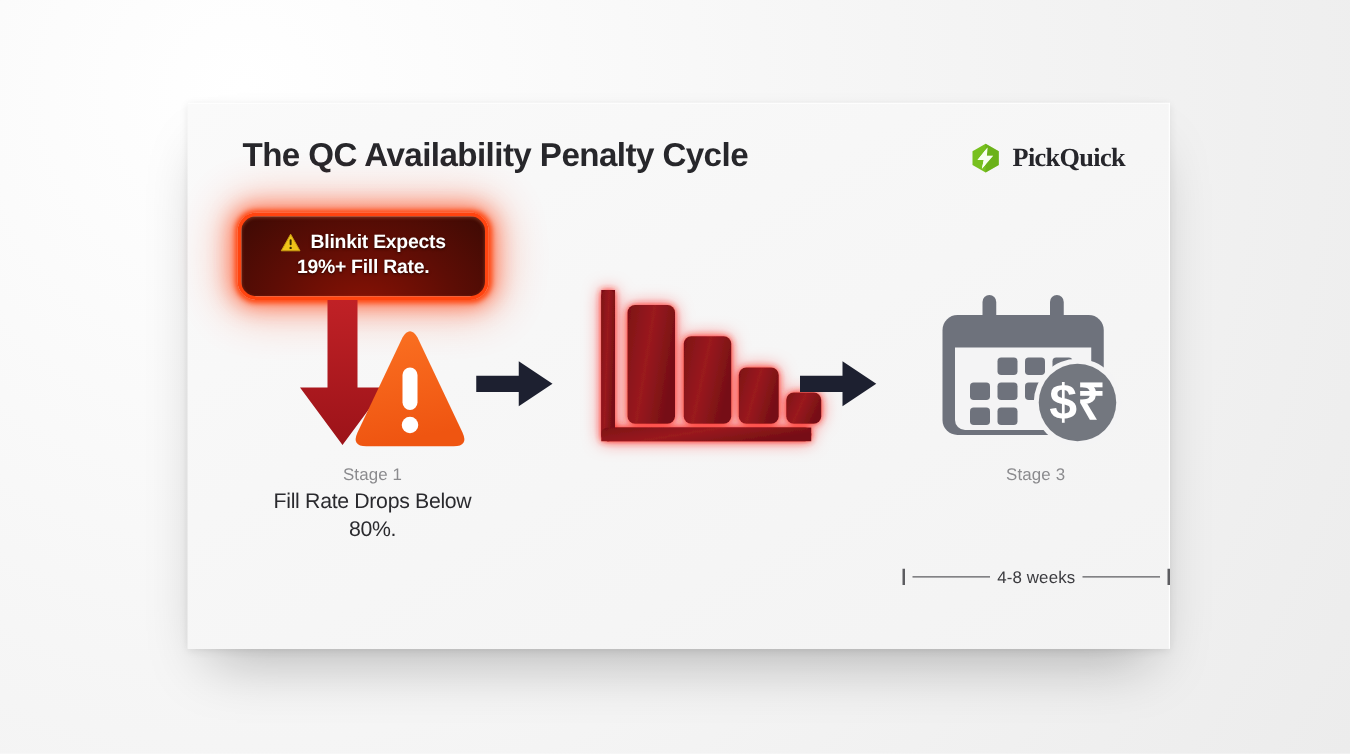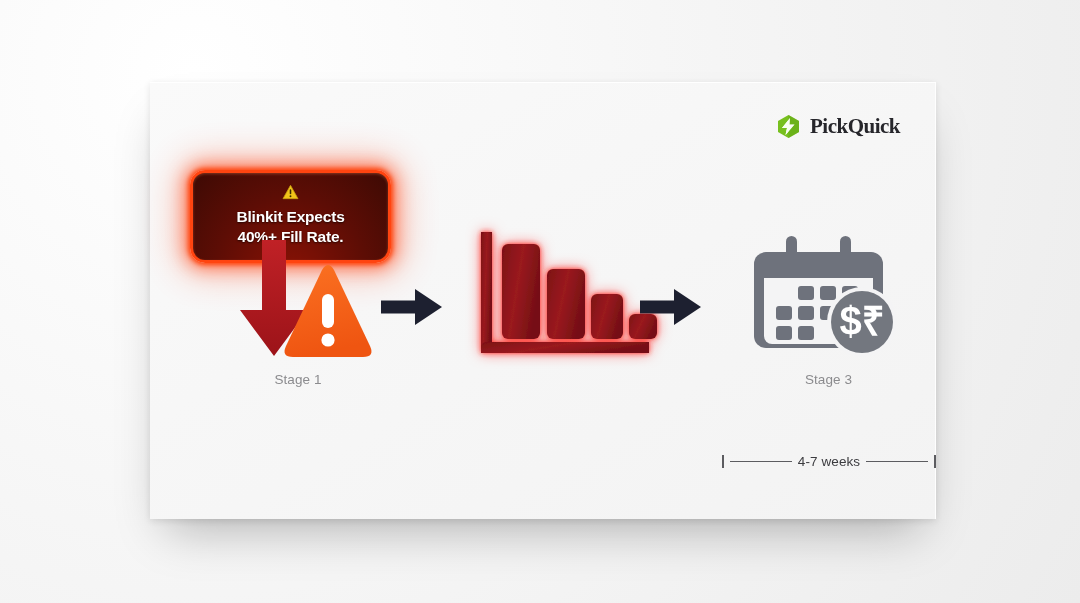--- a/index.html
+++ b/index.html
@@ -92,21 +92,20 @@
     line-height: 1.32;
     letter-spacing: -0.2px;
     text-shadow: 0 1px 2px rgba(0,0,0,0.65);
     white-space: nowrap;
   }
   #alert-badge .badge-line.first {
     display: flex;
     align-items: center;
     justify-content: center;
     gap: 7px;
-    flex-direction: column;
   }
 
   
   #stages {
     position: absolute;
     left: 0;
     top: 148px;
     width: 100%;
     height: 280px;
   }
@@ -177,20 +176,21 @@
     letter-spacing: 0.1px;
   }
 
   svg { display: block; overflow: visible; }
 </style>
 </head>
 <body>
 
 <div id="card">
 
+  <div id="page-title">The QC Availability Penalty Cycle</div>
 
   <div id="logo">
     <span>
       <svg width="25" height="25" viewBox="0 0 100 100" aria-hidden="true">
         <path d="M50 4 L92 28 L92 72 L50 96 L8 72 L8 28 Z" fill="#77c01e"></path>
         <path d="M56 16 L24 56 L44 56 L38 84 L74 42 L54 42 Z" fill="#ffffff"></path>
         <path d="M50 4 L92 28 L92 72 L50 96 Z" fill="#62a616" opacity="0.55"></path>
         <path d="M56 16 L24 56 L44 56 L38 84 L74 42 L54 42 Z" fill="#f8fff0"></path>
       </svg>
     </span>
@@ -201,21 +201,21 @@
     <div class="badge-line first">
       <span>
         <svg width="17" height="16" viewBox="0 0 24 22" aria-hidden="true">
           <path d="M12 1.6 L22.6 20.4 L1.4 20.4 Z" fill="#f0c419" stroke="#c79b10" stroke-width="1.1" stroke-linejoin="round"></path>
           <rect x="10.9" y="7.2" width="2.2" height="7" rx="1.1" fill="#3a2c02"></rect>
           <circle cx="12" cy="17.1" r="1.35" fill="#3a2c02"></circle>
         </svg>
       </span>
       <span>Blinkit Expects</span>
     </div>
-    <div class="badge-line">40%+ Fill Rate.</div>
+    <div class="badge-line">19%+ Fill Rate.</div>
   </div>
 
   <div id="stages">
 
     <div class="stage" id="stage-1">
       <div class="art">
         <svg width="160" height="128" viewBox="0 0 160 128" aria-hidden="true">
           <defs>
             <linearGradient id="g-arrow" x1="0" y1="0" x2="0" y2="1">
               <stop offset="0" stop-color="#c02126"></stop>
@@ -233,20 +233,21 @@
 
           <g>
             <path d="M104 36 Q110 26 116 36 L152 112 Q157 123 145 123 L75 123
                      Q63 123 68 112 Z" fill="url(#g-tri)"></path>
             <rect x="104" y="60" width="12" height="34" rx="6" fill="#ffffff"></rect>
             <circle cx="110" cy="106" r="6.6" fill="#ffffff"></circle>
           </g>
         </svg>
       </div>
       <div class="stage-label">Stage 1</div>
+      <div class="stage-desc">Fill Rate Drops Below 80%.</div>
     </div>
 
     <div class="connector" id="connector-1">
       <svg width="62" height="40" viewBox="0 0 62 40" aria-hidden="true">
         <path d="M0 13.5 L34 13.5 L34 2 L61 20 L34 38 L34 26.5 L0 26.5 Z" fill="#1d2030"></path>
       </svg>
     </div>
 
     <div class="stage" id="stage-2">
       <div class="art">
@@ -325,18 +326,18 @@
         </svg>
       </div>
       <div class="stage-label">Stage 3</div>
     </div>
 
   </div>
 
   <div id="duration">
     <span class="cap"></span>
     <span class="rule"></span>
-    <span class="duration-text">4-7 weeks</span>
+    <span class="duration-text">4-8 weeks</span>
     <span class="rule"></span>
     <span class="cap"></span>
   </div>
 
 </div>
 
 </body></html>

